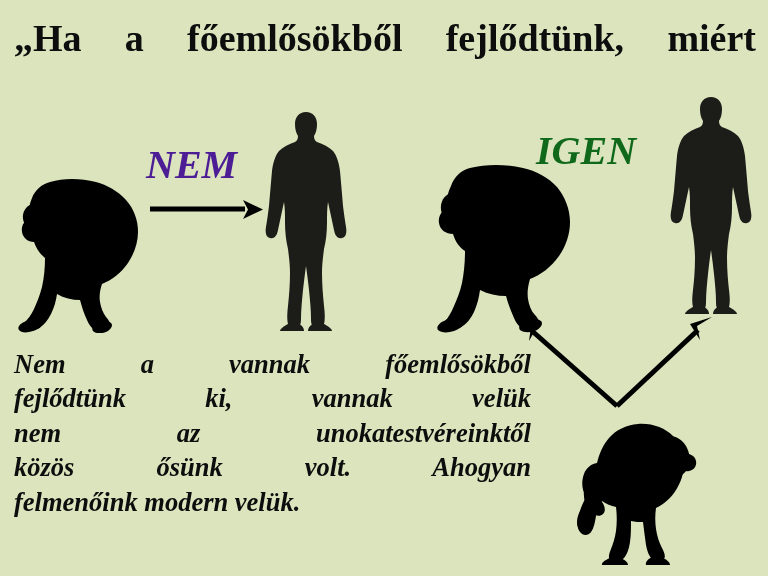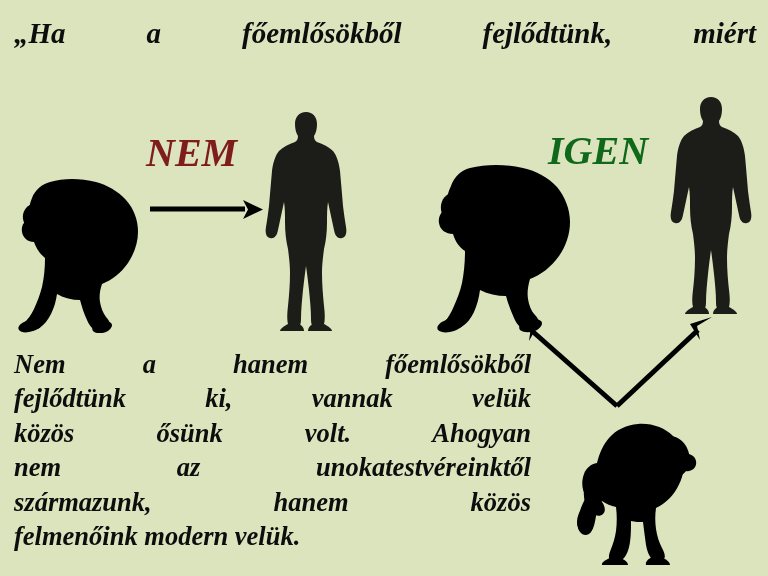--- a/index.html
+++ b/index.html
@@ -15,24 +15,23 @@
     background: #dbe4bd;
     font-family: "Liberation Serif", "DejaVu Serif", serif;
   }
 
   
   #title {
     position: absolute;
     left: 14px;
     top: 16px;
     width: 742px;
-    font-size: 29px;
+    font-size: 38px;
     line-height: 1.19;
     font-weight: bold;
-    font-style: italic;
     color: #0d0d0d;
     text-align: justify;
     text-align-last: left;
     letter-spacing: 0px;
   }
   #title .ln {
     display: block;
   }
   #title .ln.just {
     text-align: justify;
@@ -47,21 +46,21 @@
     font-size: 40px;
     line-height: 1;
     white-space: nowrap;
   }
   #verdict-no {
     left: 146px;
     top: 133px;
     color: #d51d3e;
   }
   #verdict-yes {
-    left: 548px;
+    left: 536px;
     top: 131px;
     color: #10681b;
   }
 
   
   #body-text {
     position: absolute;
     left: 14px;
     top: 347px;
     width: 517px;
@@ -111,21 +110,21 @@
 </style>
 </head>
 <body>
 
 <div id="poster" style="background: rgb(219, 228, 189);">
 
   <div id="title">
     <span class="ln just">„Ha a főemlősökből fejlődtünk, miért</span>
   </div>
 
-  <div class="verdict" id="verdict-no" style="color: #7f1d1d;">NEM</div>
+  <div class="verdict" id="verdict-no" style="color: #4c1d95; margin-top: 12px;">NEM</div>
 
   <div class="verdict" id="verdict-yes" style="color: rgb(16, 104, 27);">IGEN</div>
 
   <div class="figure" id="fig-gorilla-left">
     <svg viewBox="0 0 136 165" xmlns="http://www.w3.org/2000/svg" aria-hidden="true">
       <path fill="#000000" d="
         M38,14 C30,16 23,22 20,30 C17,37 16,44 17,51
         C12,53 9,58 10,64 C11,70 16,74 22,74
         C24,80 28,86 33,90
         C33,100 32,110 30,119
@@ -351,21 +350,20 @@
 
       <g>
         <line x1="617" y1="406" x2="698" y2="330" stroke="#000000" stroke-width="5" stroke-linecap="butt"></line>
         <polygon points="712,317 690,324 700,340 697,326" fill="#000000"></polygon>
       </g>
 
     </svg>
   </div>
 
   <div id="body-text">
-    <span class="ln">Nem a hanem főemlősökből</span>
+    <span class="ln">Nem a vannak főemlősökből</span>
     <span class="ln">fejlődtünk ki, vannak velük</span>
+    <span class="ln">nem az unokatestvéreinktől</span>
     <span class="ln">közös ősünk volt. Ahogyan</span>
-    <span class="ln">nem az unokatestvéreinktől</span>
-    <span class="ln">származunk, hanem közös</span>
     <span class="ln last">felmenőink modern velük.</span>
   </div>
 
 </div>
 
 </body></html>

